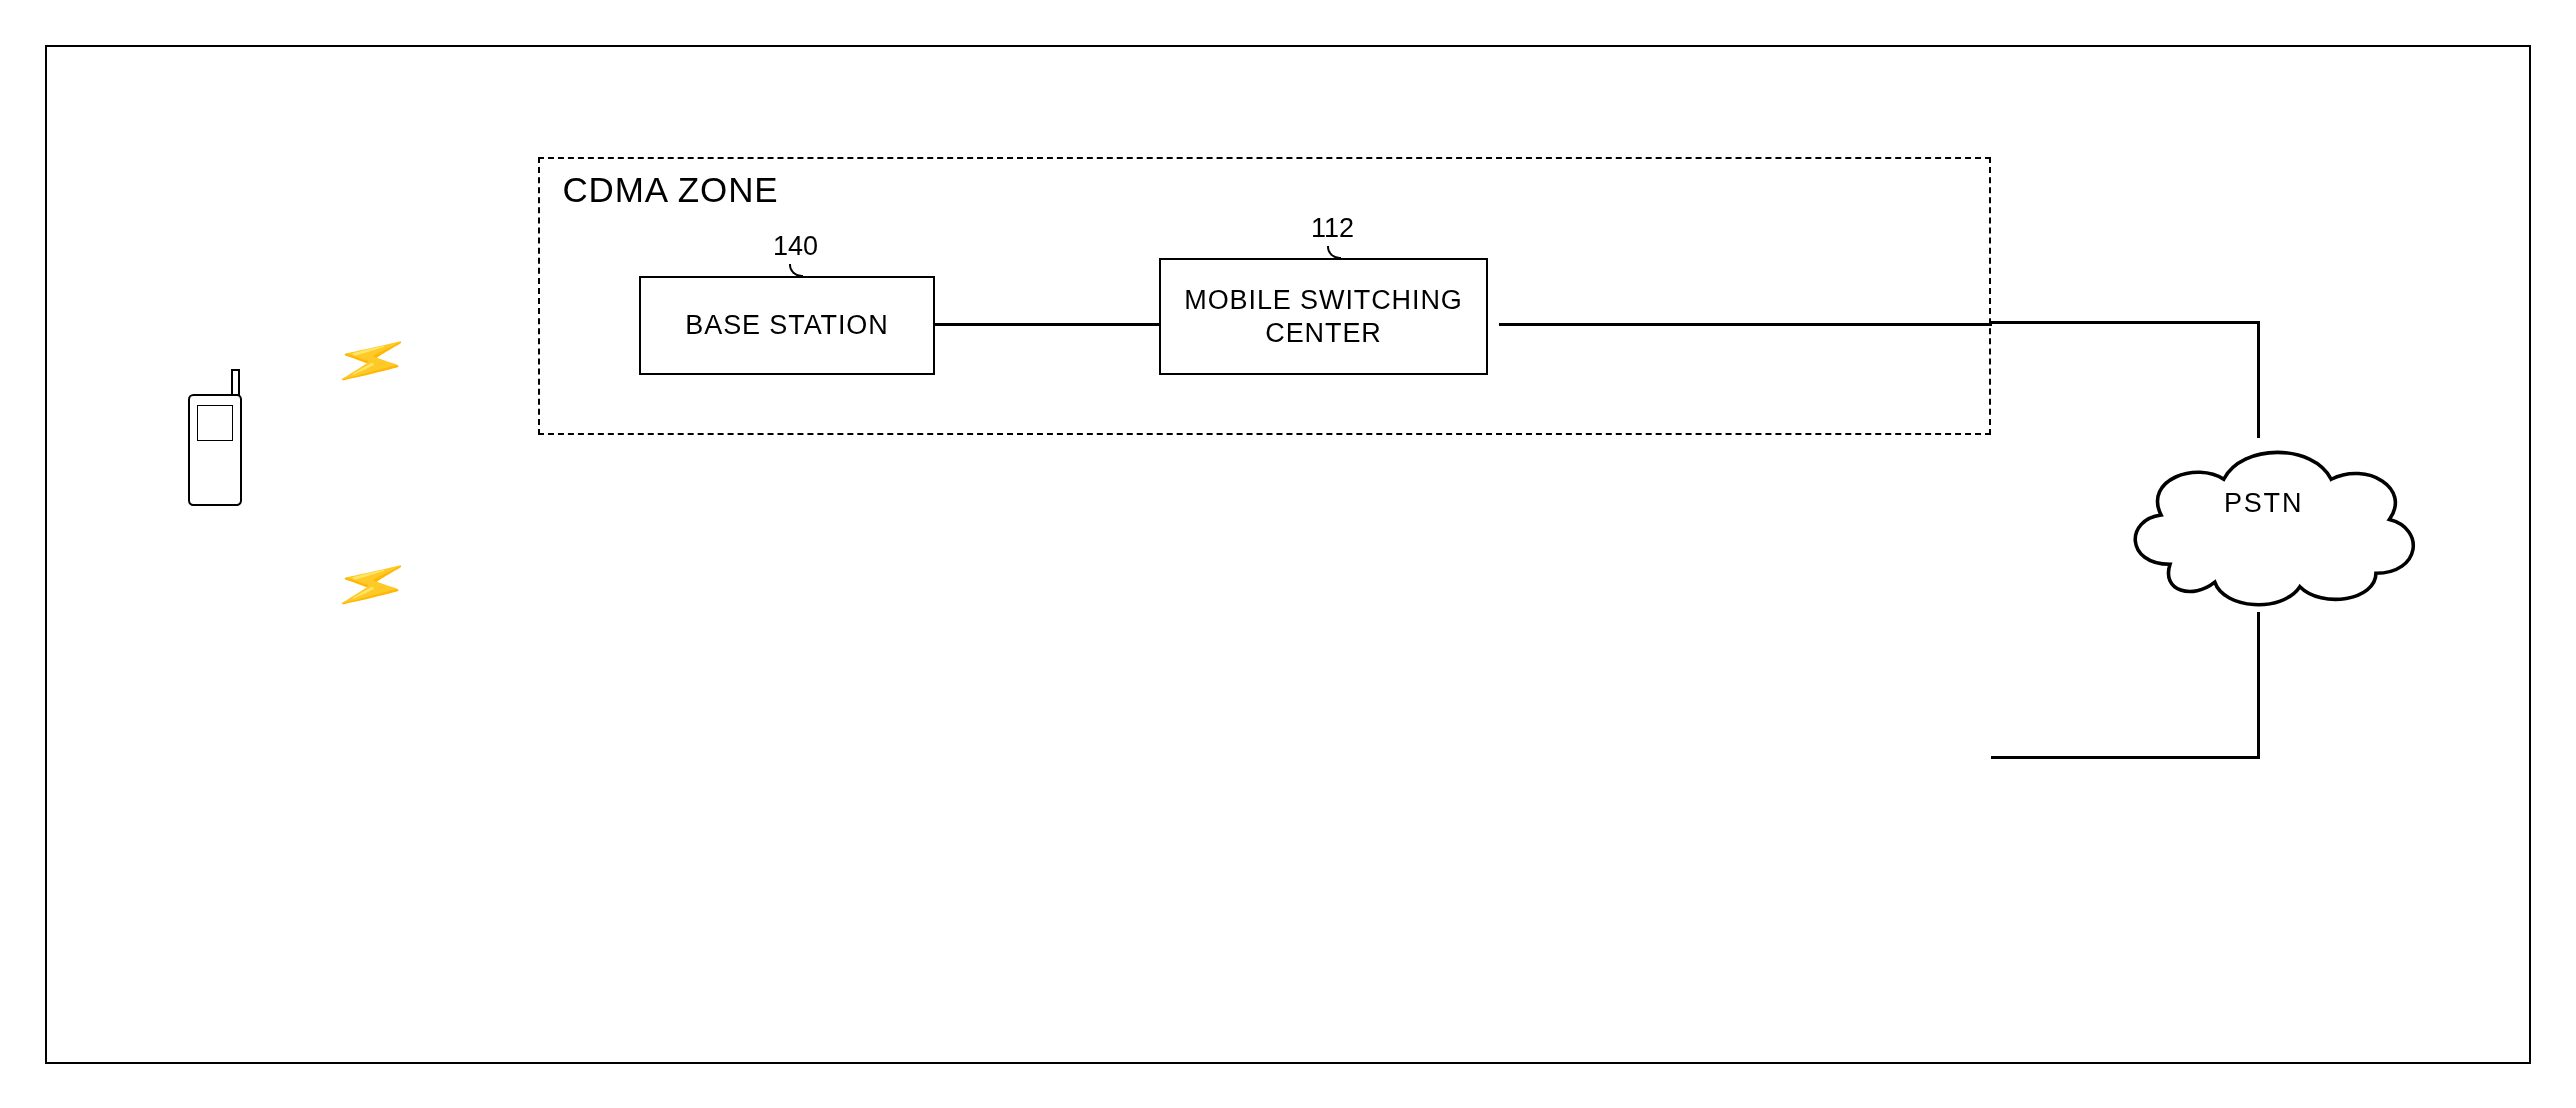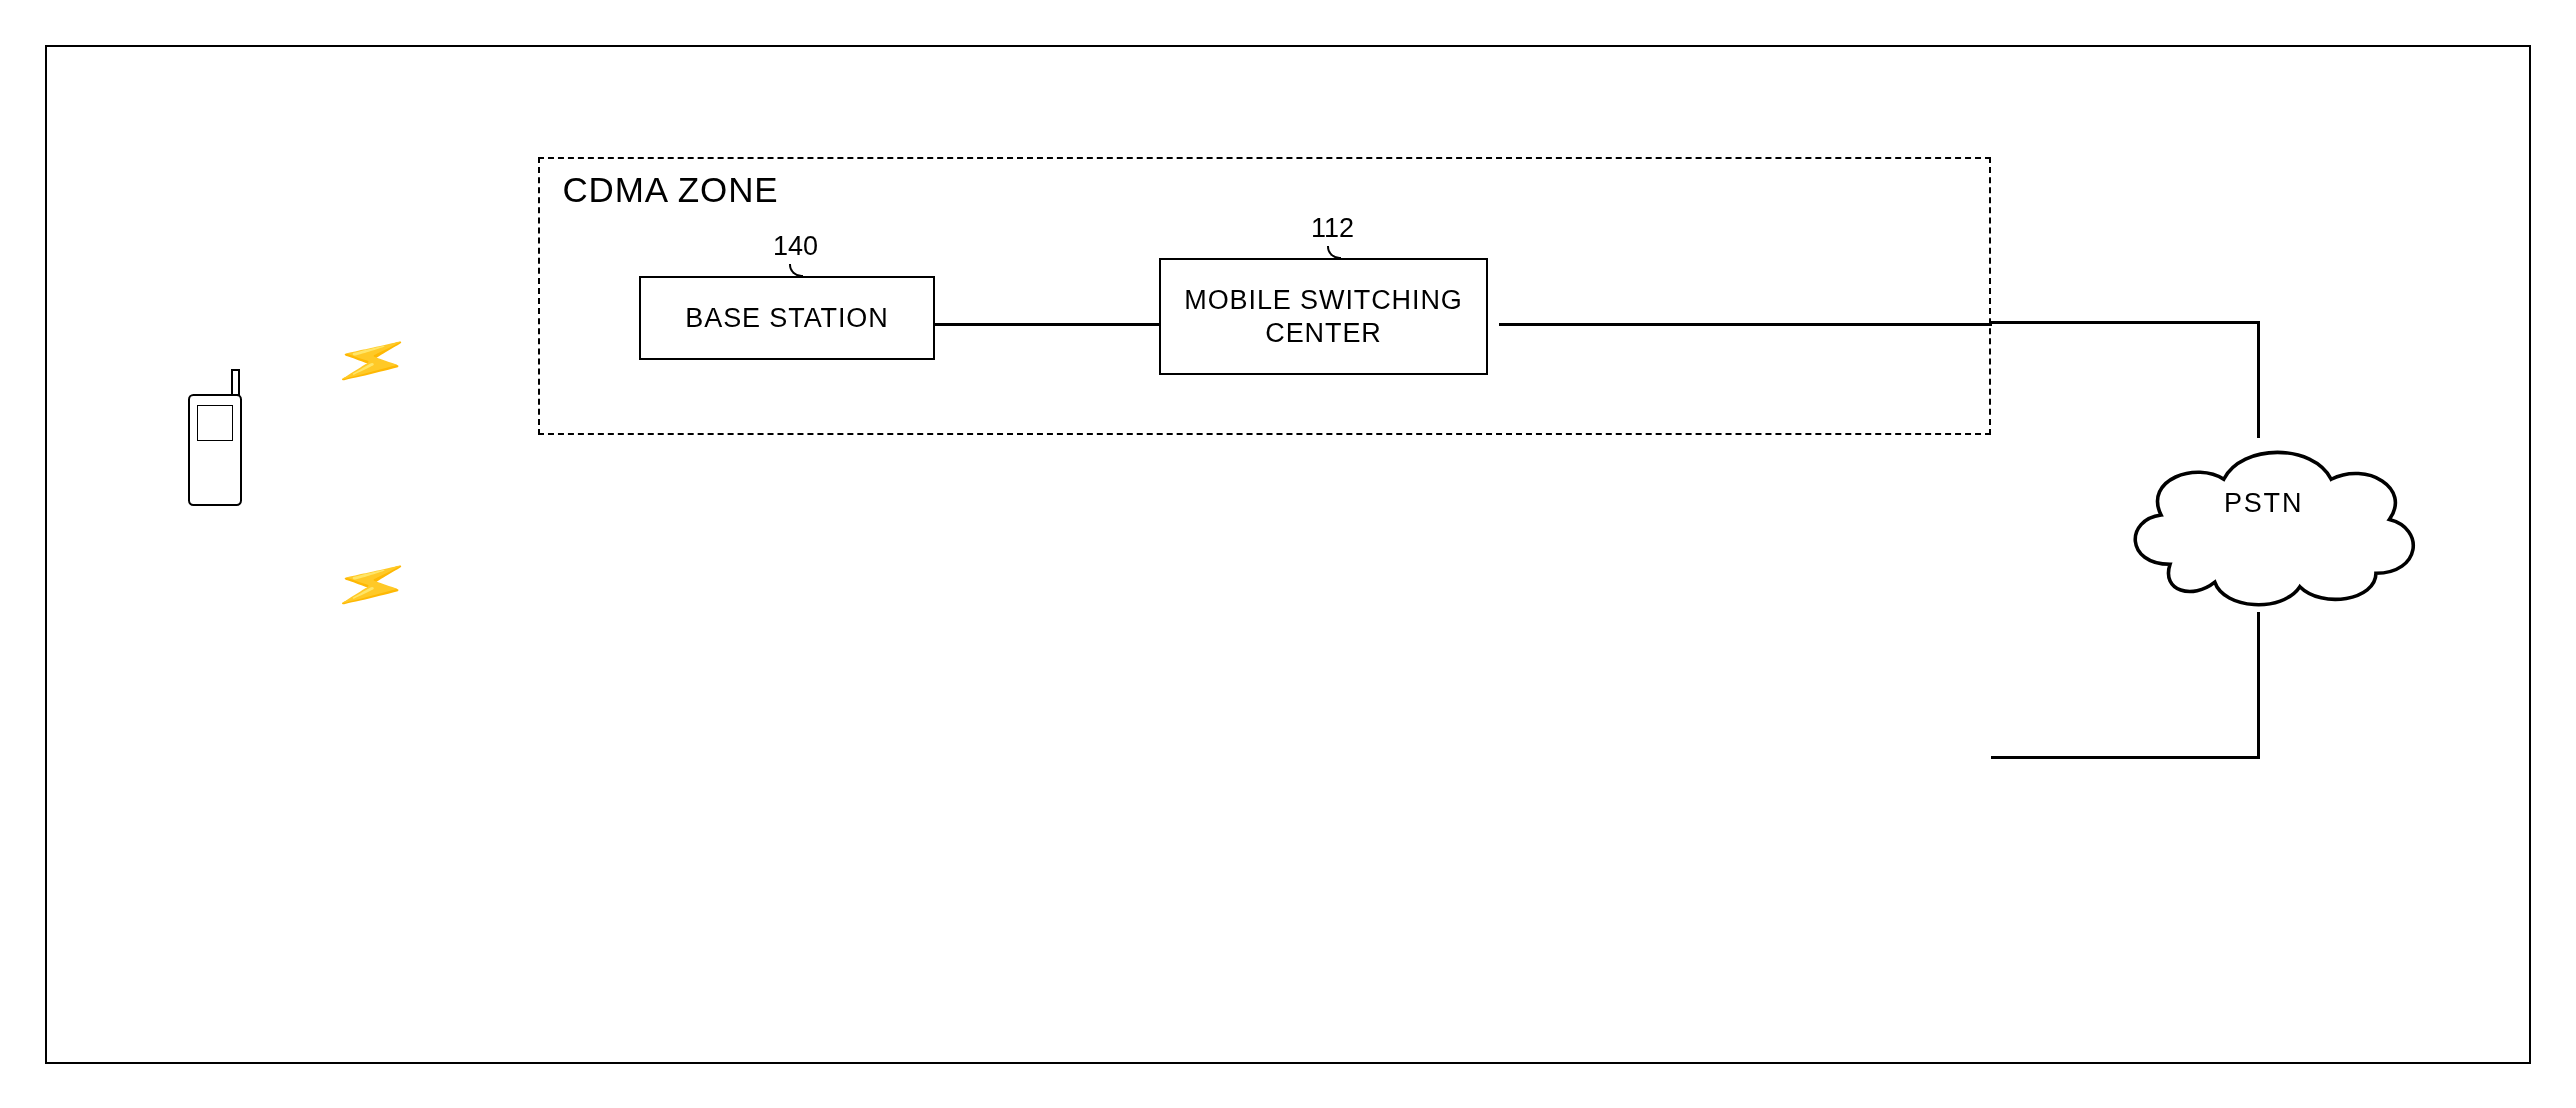--- a/index.html
+++ b/index.html
@@ -99,21 +99,21 @@
     background: #fff;
     display: flex;
     align-items: center;
     justify-content: center;
     text-align: center;
     font-size: 27px;
     line-height: 1.2;
     letter-spacing: 0.9px;
   }
   
-  .base-station { left: 99px; top: 117px; width: 296px; height: 84px; }
+  .base-station { left: 99px; top: 117px; width: 296px; height: 99px; }
   .msc { left: 619px; top: 99px; width: 329px; height: 117px; }
   
   .ap-box  { left: 99px; top: 117px; width: 251px; height: 99px; }
   .intranet-box { left: 556px; top: 117px; width: 251px; height: 99px; }
   .pbx-box { left: 1013px; top: 117px; width: 251px; height: 99px; }
 
   
   .ref {
     position: absolute;
     font-size: 27px;

